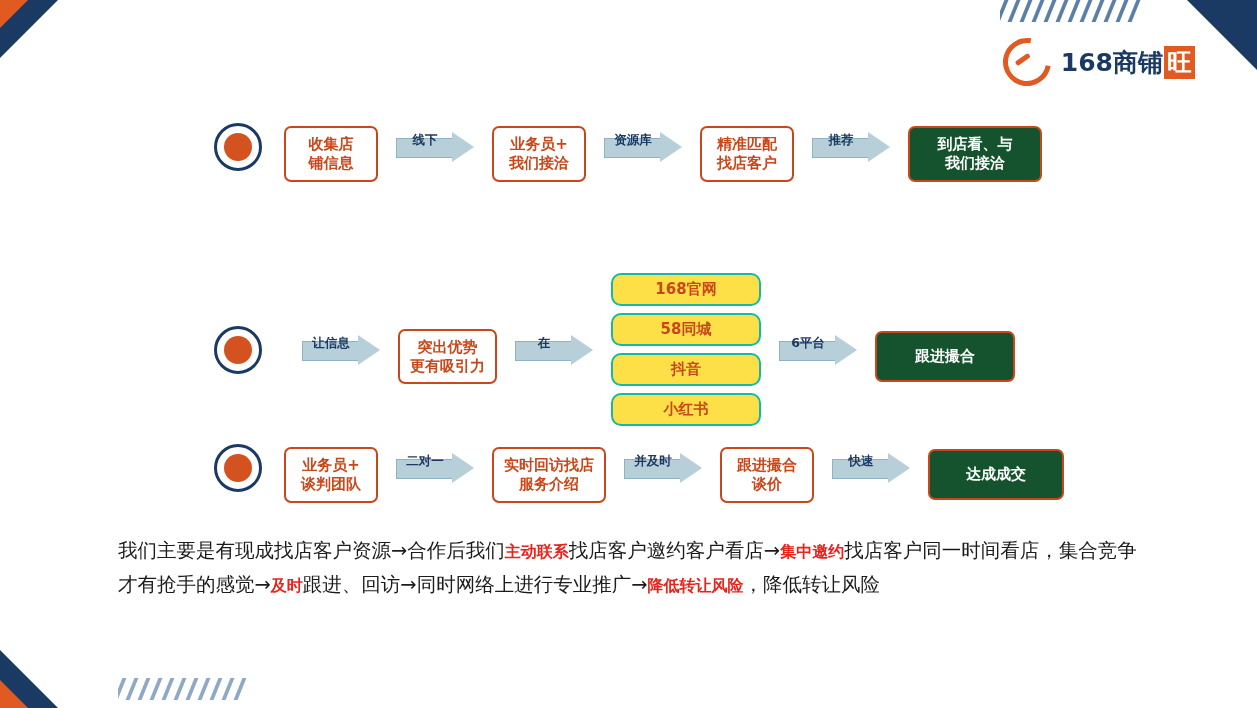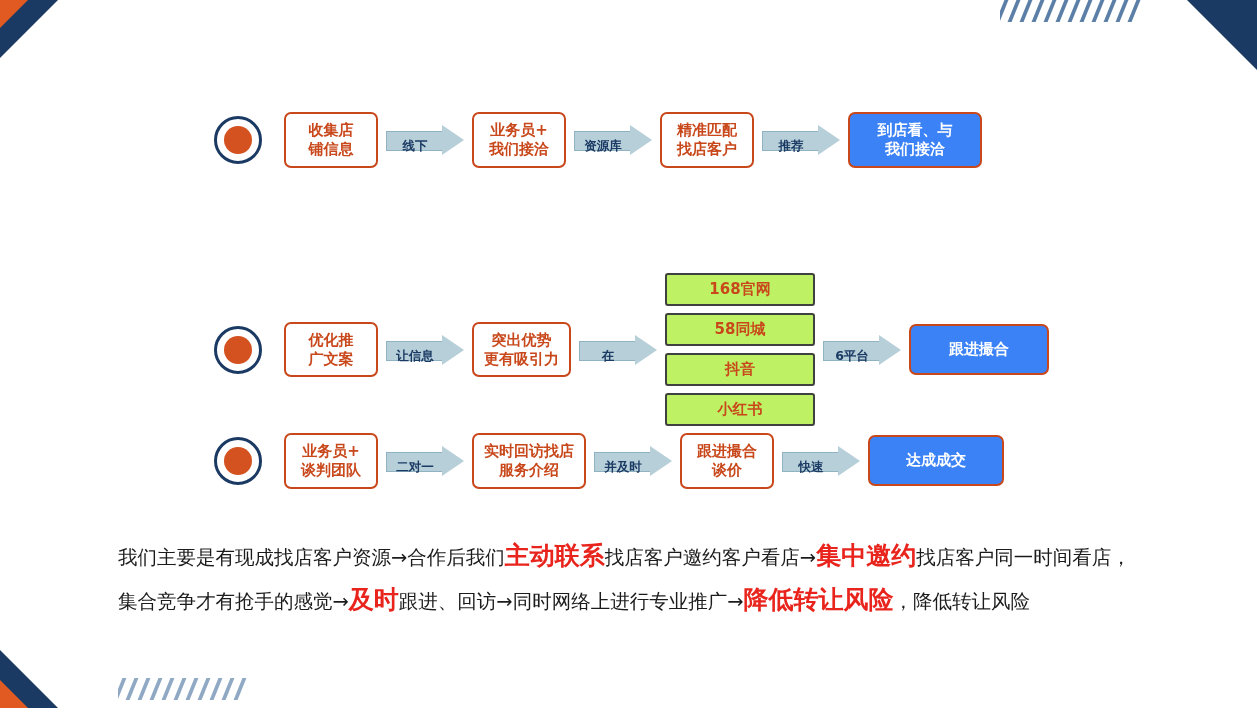--- a/index.html
+++ b/index.html
@@ -178,36 +178,37 @@
     border-radius: 7px;
     color: #c8481b;
     font-weight: bold;
     font-size: 15px;
     line-height: 1.25;
     text-align: center;
     padding: 7px 10px;
     min-width: 94px;
     font-family: "DejaVu Sans", "Liberation Sans", sans-serif;
     box-sizing: border-box;
+    margin-top: 14px;
   }
   .node.filled {
-    background: #3b82f6;
+    background: #14532d;
     color: #ffffff;
     border-color: #c8481b;
   }
 
   
   .arrow {
     position: relative;
     width: 78px;
     height: 30px;
     flex: 0 0 auto;
-    margin: 0 8px;
-    display: flex;
-    align-items: flex-end;
+    margin: 0 18px;
+    display: flex;
+    align-items: flex-start;
   }
   .arrow .shaft {
     position: absolute;
     left: 0; top: 6px;
     width: 58px; height: 18px;
     background: #b7cfd9;
     border-top: 1px solid #8fb3c2;
     border-bottom: 1px solid #8fb3c2;
     border-left: 1px solid #8fb3c2;
   }
@@ -231,24 +232,24 @@
   }
 
   
   .stack {
     display: flex;
     flex-direction: column;
     gap: 7px;
     flex: 0 0 auto;
   }
   .chip {
-    border: 2px solid #404040;
-    border-radius: 3px;
+    border: 2px solid #14b8a6;
+    border-radius: 10px;
     color: #c8481b;
-    background: #bef264;
+    background: #fde047;
     font-weight: bold;
     font-size: 15px;
     text-align: center;
     padding: 5px 14px;
     min-width: 150px;
     box-sizing: border-box;
     font-family: "DejaVu Sans", "Liberation Sans", sans-serif;
   }
 
   
@@ -258,21 +259,21 @@
     top: 534px;
     width: 1020px;
     font-size: 19.5px;
     line-height: 1.75;
     color: #1b1b1b;
     font-family: "DejaVu Sans", "Liberation Serif", serif;
   }
   .summary .hl {
     color: #e8241c;
     font-weight: bold;
-    font-size: 25px;
+    font-size: 16px;
   }
 </style>
 </head>
 <body>
 
 <div class="slide">
 
   <div class="corner-tl"></div>
   <div class="corner-tl2"></div>
   <div class="corner-bl"></div>
@@ -301,20 +302,26 @@
       <span style="left:48px"></span>
       <span style="left:60px"></span>
     <span style="left:72px"></span>
       <span style="left:84px"></span>
       <span style="left:96px"></span>
     <span style="left:108px"></span>
       <span style="left:120px"></span>
   </div>
 
 
+  <div class="logo">
+    <div class="logo-mark"></div>
+    <div class="logo-text">
+      <span>168商铺</span><span class="logo-badge">旺</span>
+    </div>
+  </div>
 
   <div class="flow-row" style="left:214px; top:112px;">
     <div class="bullet">
         <i></i>
       </div>
     <div style="width:22px"></div>
 
     <div class="node">
       <div>收集店</div>
       <div>铺信息</div>
@@ -353,24 +360,20 @@
       <div>我们接洽</div>
     </div>
   </div>
 
   <div class="flow-row" style="left:214px; top:273px;">
     <div class="bullet">
         <i></i>
       </div>
     <div style="width:22px"></div>
 
-    <div class="node">
-      <div>优化推</div>
-      <div>广文案</div>
-    </div>
 
     <div class="arrow">
       <div class="shaft"></div>
         <div class="head"></div>
       <div class="lbl">让信息</div>
     </div>
 
     <div class="node">
       <div>突出优势</div>
       <div>更有吸引力</div>

